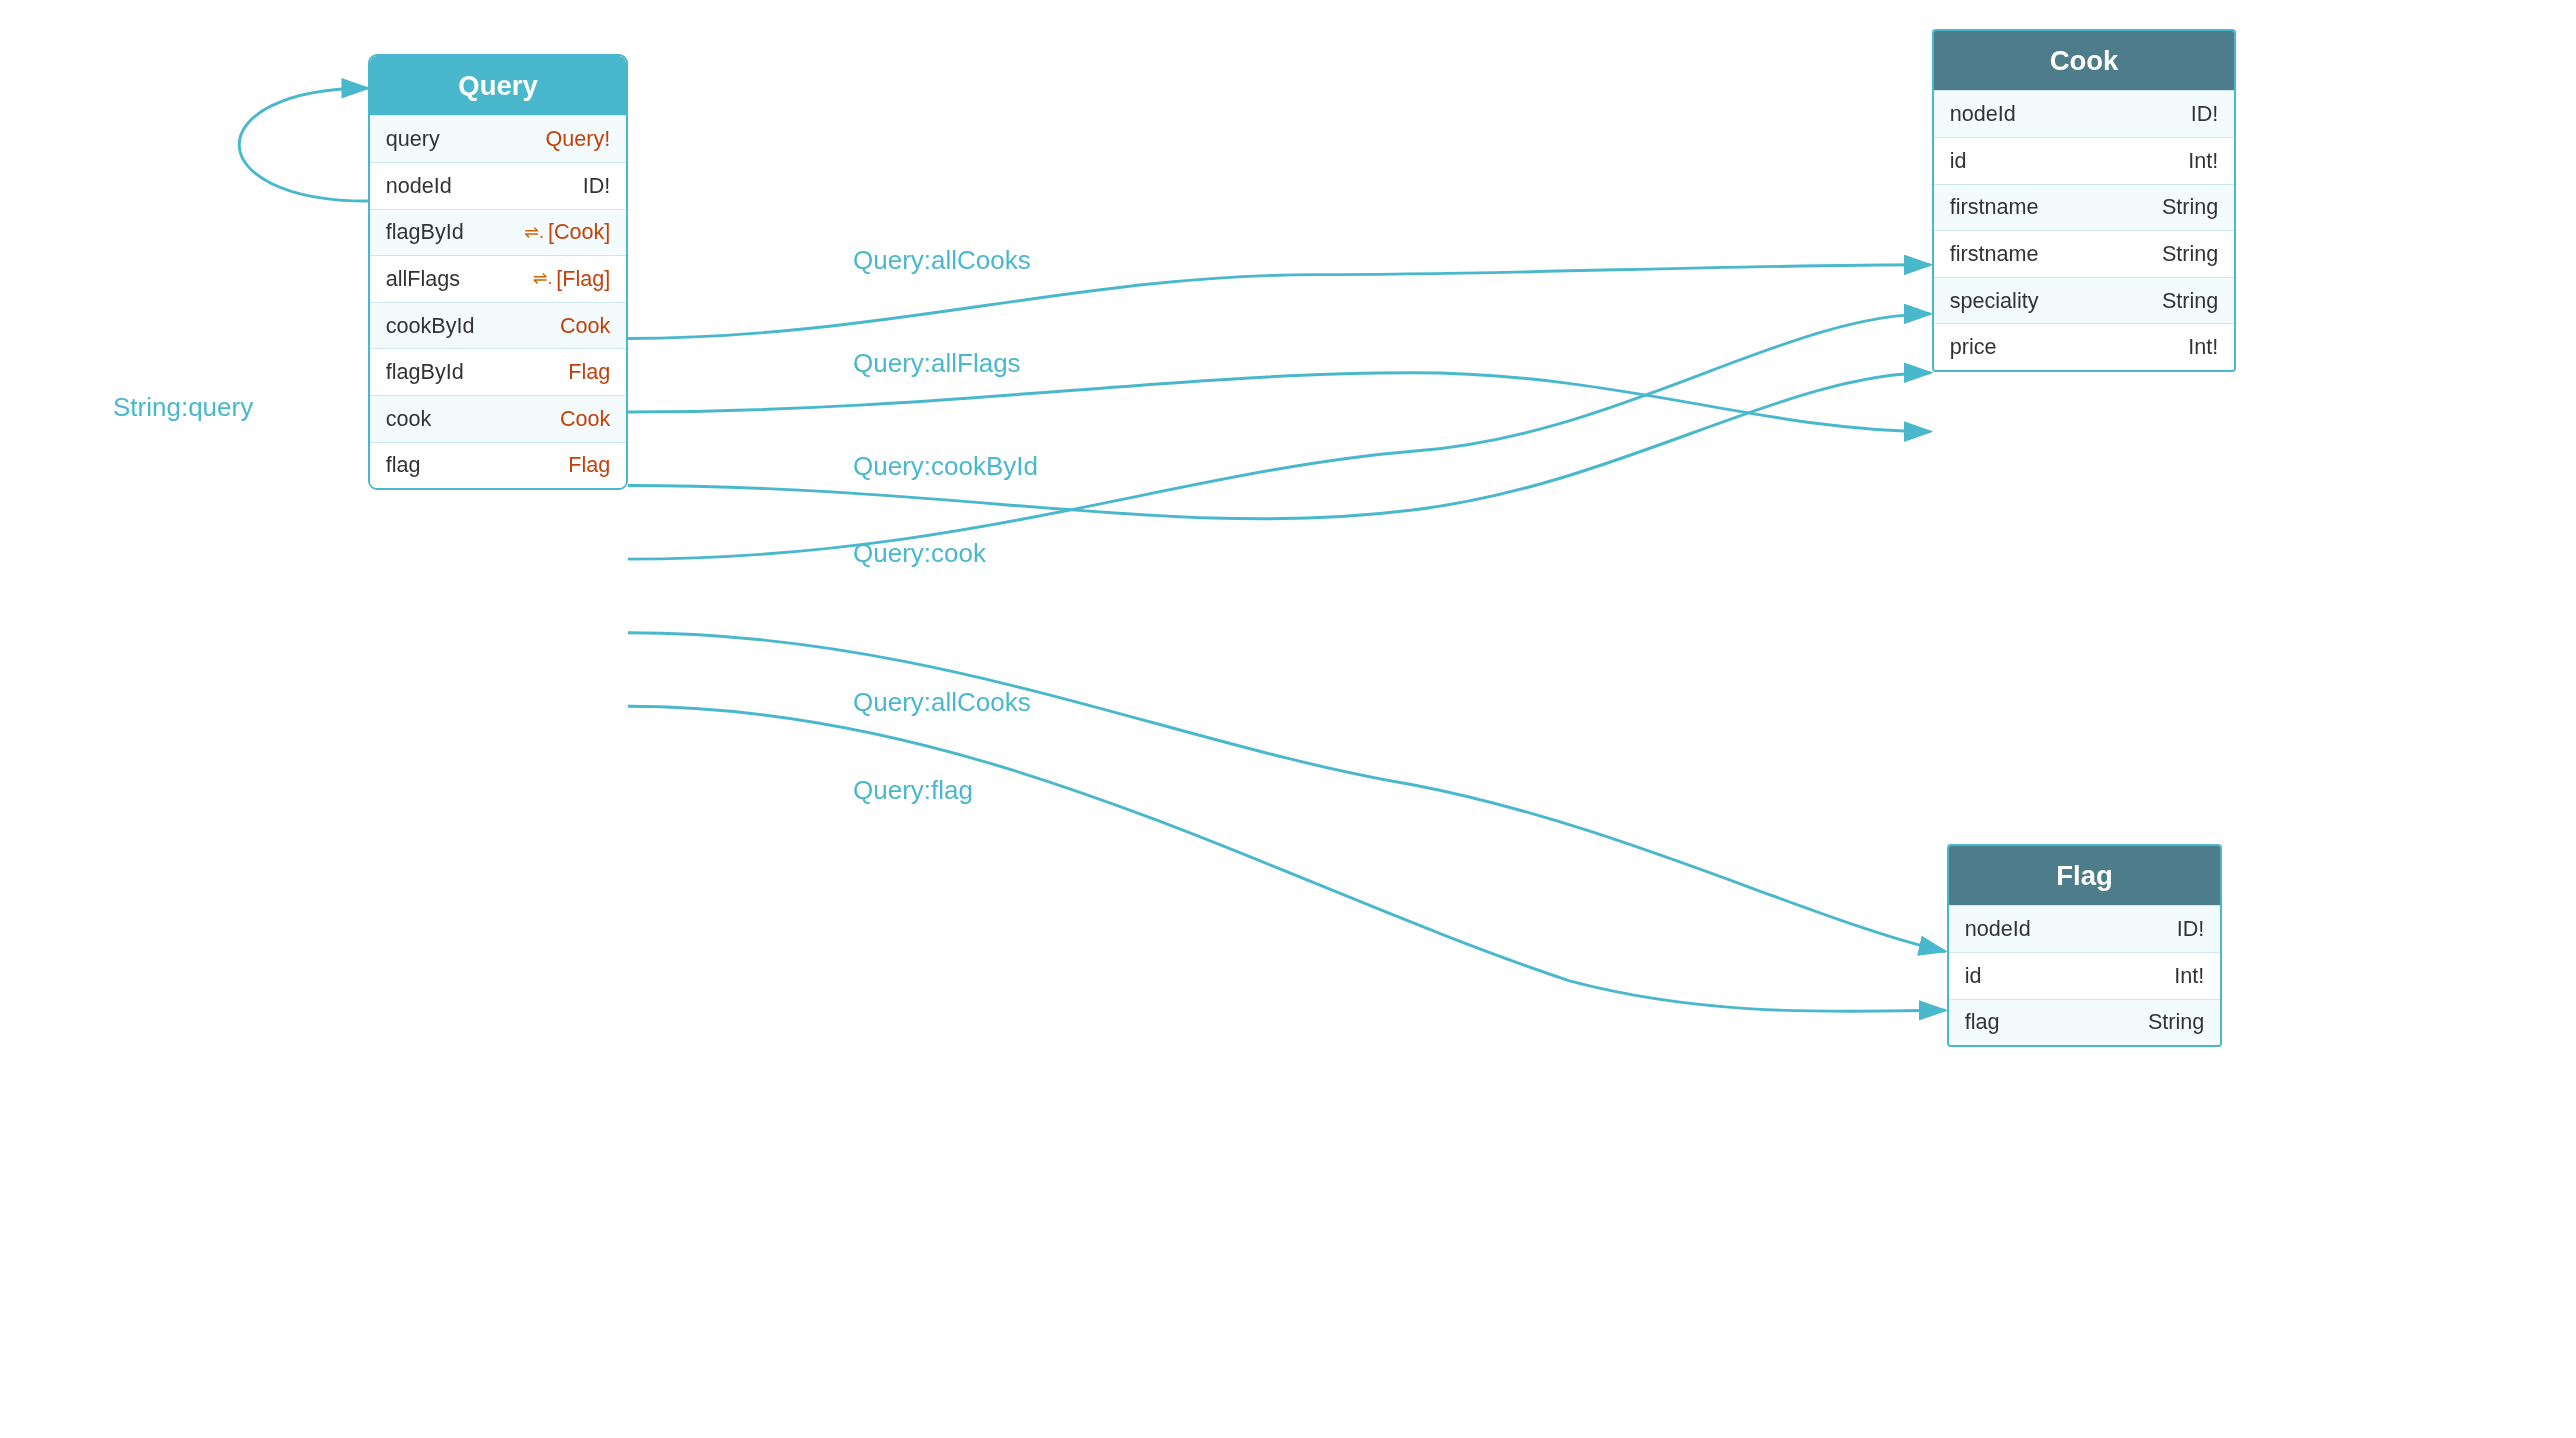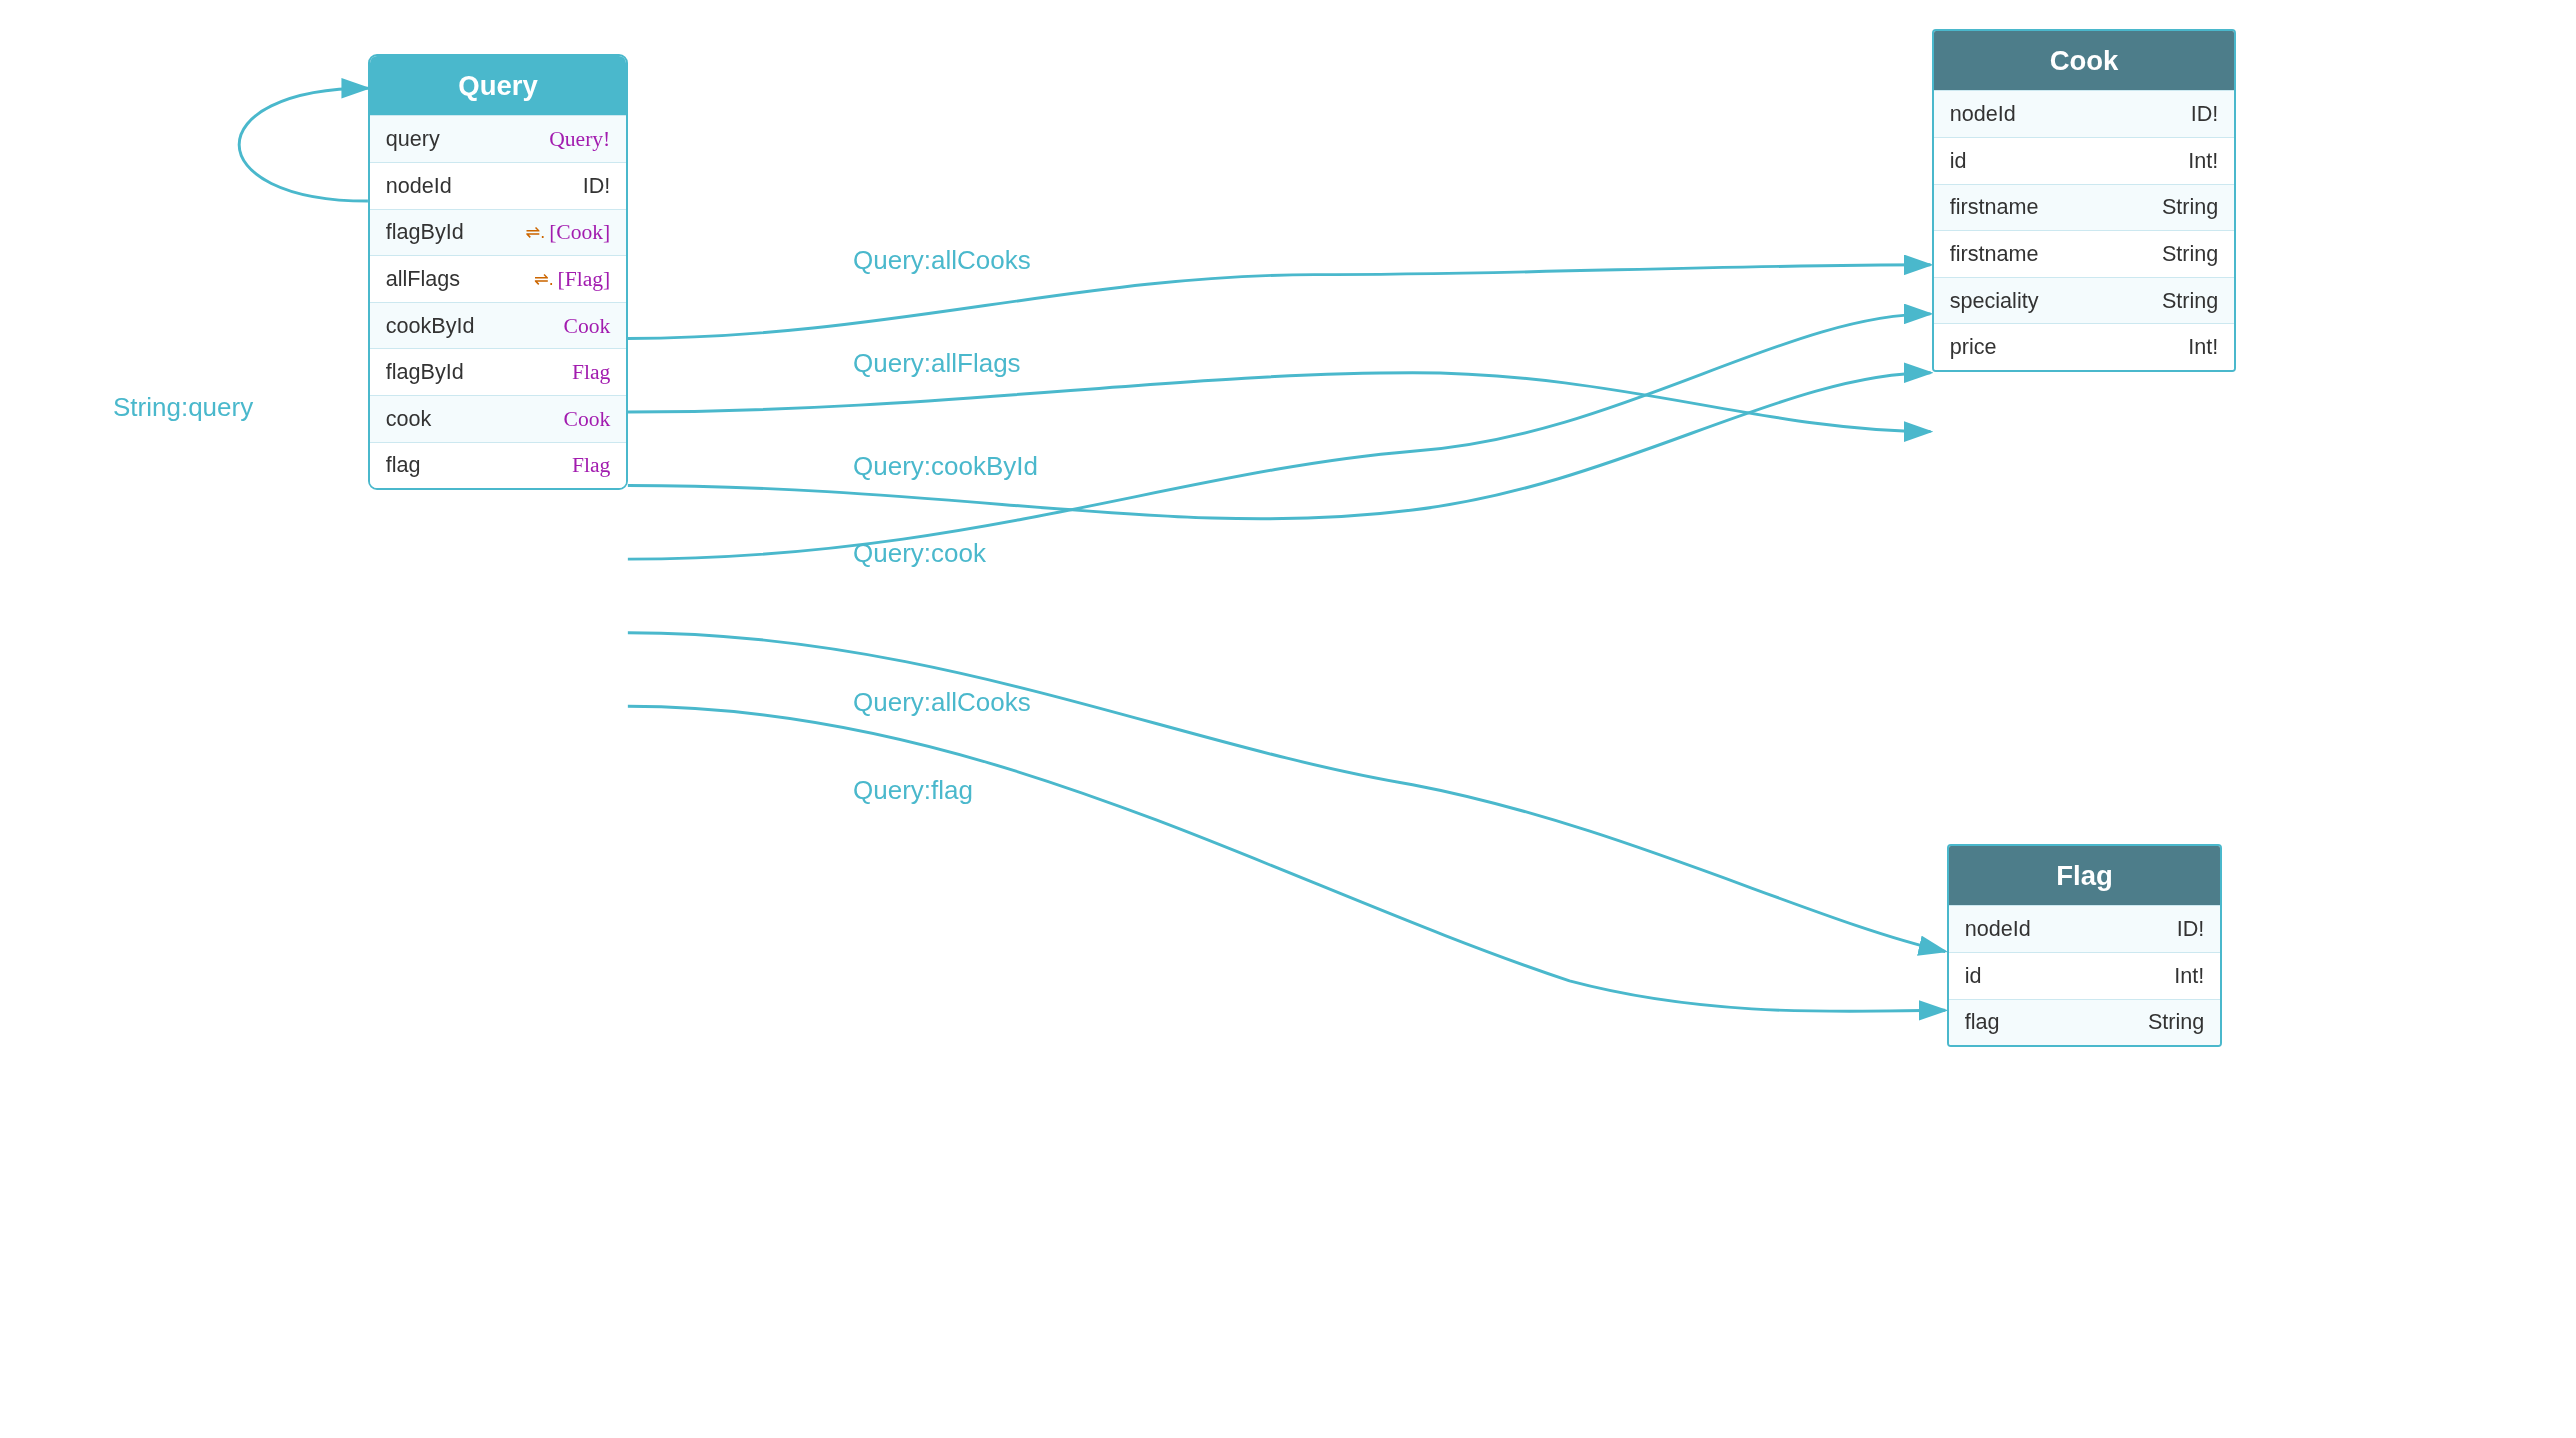--- a/index.html
+++ b/index.html
@@ -47,23 +47,22 @@
       font-size: 21.6px;
     }
     .table-row:nth-child(even) {
       background: #f4fbfd;
     }
     .field-name {
       color: #333;
       font-weight: 400;
     }
     .field-type {
-      color: #a21caf;
-      font-weight: 400;
-      font-family: Liberation Serif, serif;
+      color: #c2410c;
+      font-weight: 400;
     }
     .field-type-dark {
       color: #333;
       font-weight: 400;
     }
 
     
     .cook-table {
       position: absolute;
       left: 1932px;

